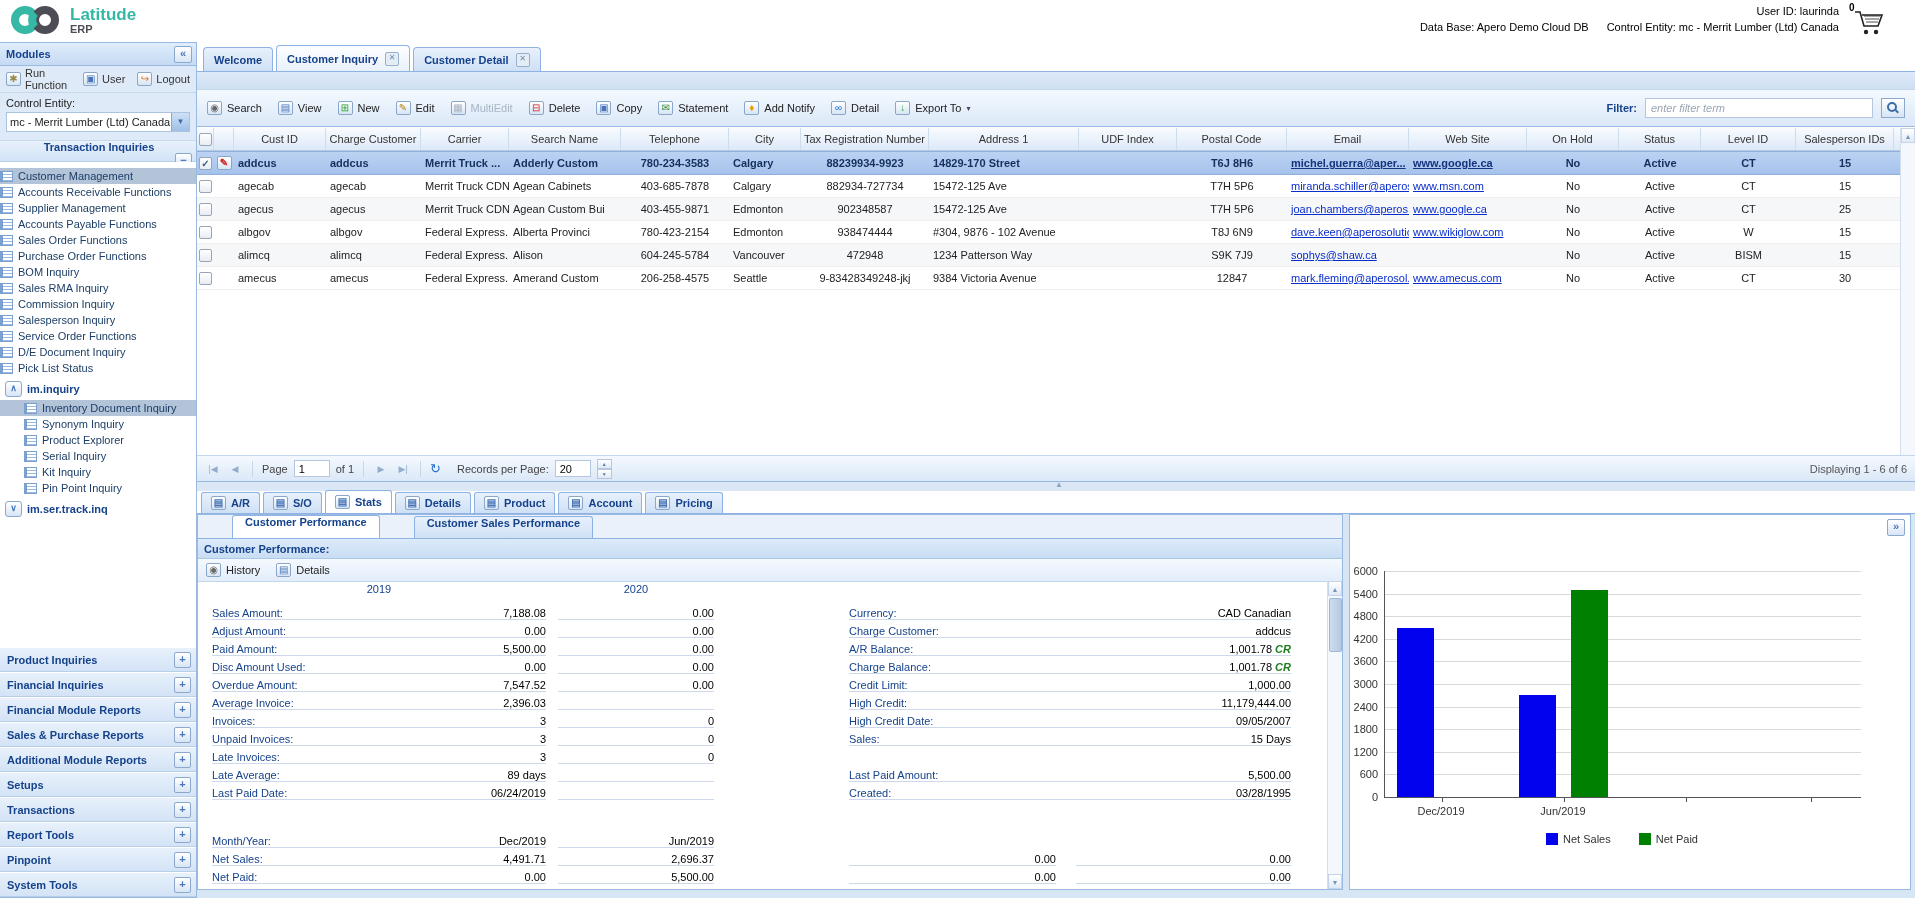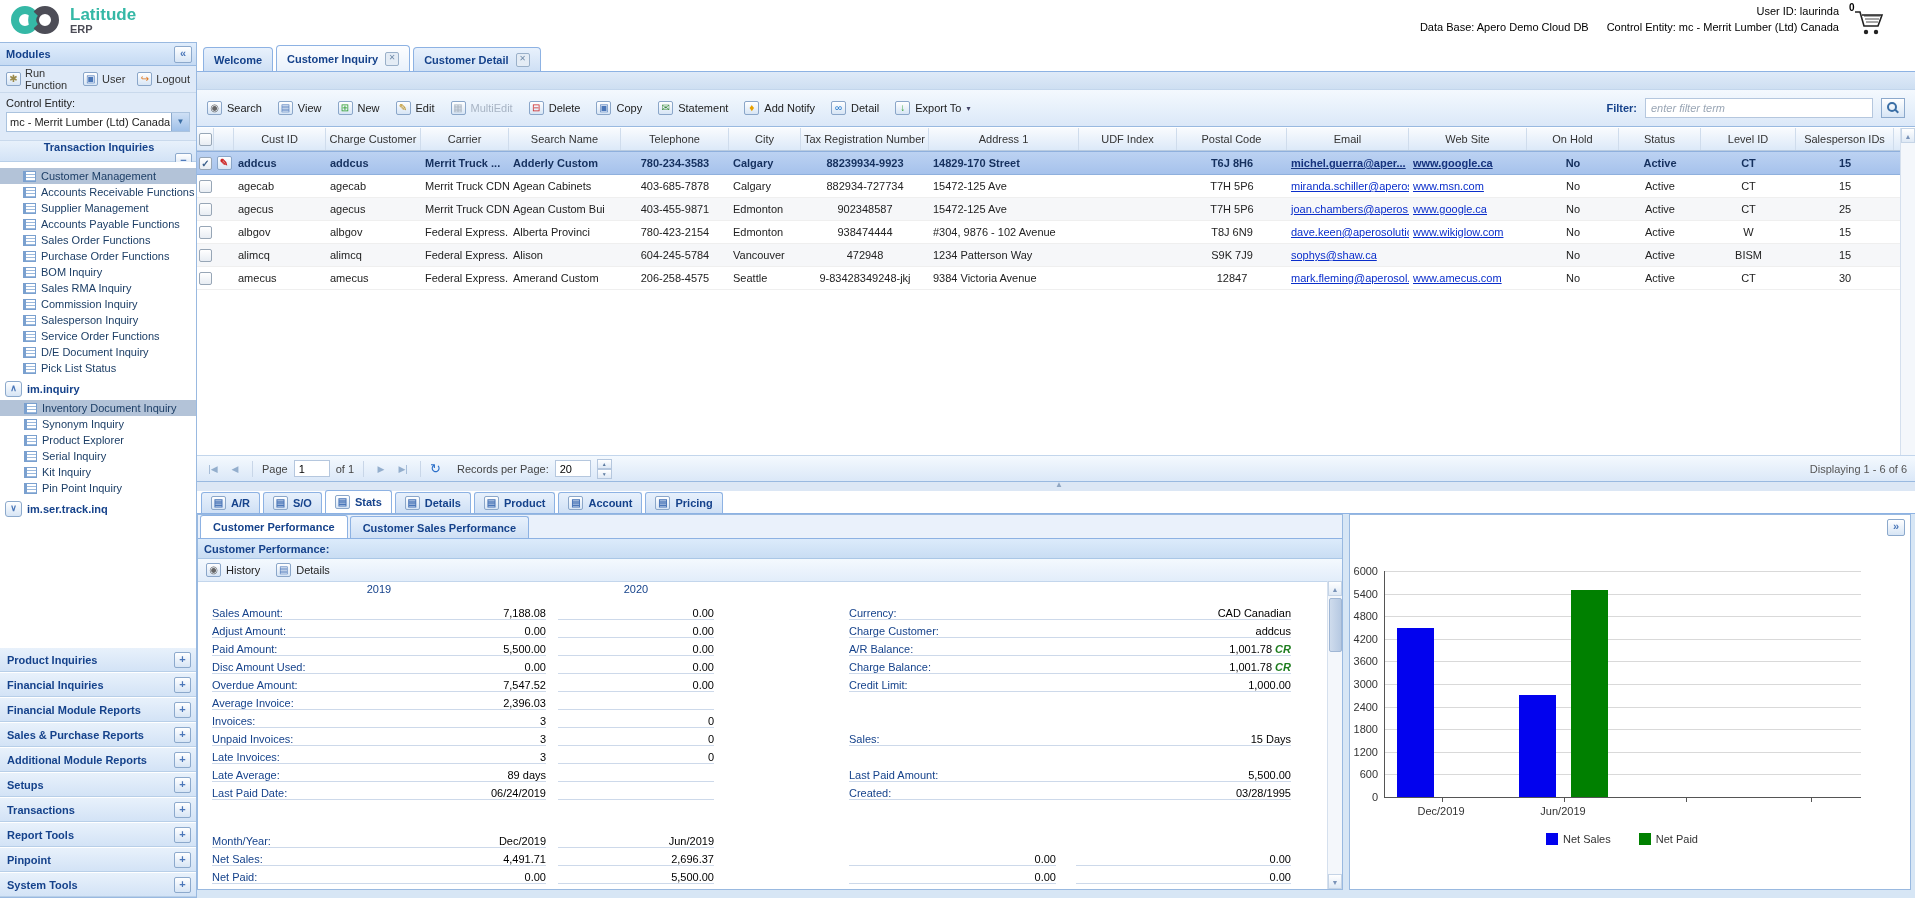--- a/index.html
+++ b/index.html
@@ -22,21 +22,21 @@
   .sb-tools{height:26px;background:#dfeaf8;border-bottom:1px solid #c9d9ec;display:flex;align-items:center;gap:12px;padding:0 6px;color:#333;}
   .sb-tbtn{display:flex;align-items:center;gap:4px;}
   .sb-ce{background:#dfeaf8;padding:4px 6px 8px 6px;border-bottom:1px solid #c9d9ec;}
   .sb-ce-label{color:#222;margin-bottom:3px;}
   .sb-ce-select{height:20px;background:#fff;border:1px solid #abc3de;display:flex;align-items:center;box-sizing:border-box;}
   .sb-ce-text{flex:1;padding:0 3px;white-space:nowrap;overflow:hidden;}
   .sb-ce-btn{width:17px;height:18px;background:linear-gradient(#cfe0f5,#9fc0e8);border-left:1px solid #8ca9cc;color:#3a6ea5;font-size:8px;text-align:center;line-height:18px;}
   .sb-sec-hdr{height:20px;background:linear-gradient(#e8f1fb,#d3e3f6);border-bottom:1px solid #b8cfe8;display:flex;align-items:center;padding:0 4px 0 6px;color:#15428b;font-weight:bold;flex-direction:column;}
   .sb-box{margin-left:auto;width:15px;height:14px;border:1px solid #8ca9cc;border-radius:2px;background:linear-gradient(#fff,#d7e5f5);color:#4a76b8;text-align:center;line-height:12px;font-weight:bold;}
   .sb-list{flex:1;overflow:hidden;padding-top:6px;background:#fff;}
-  .sb-item{height:16px;display:flex;align-items:center;gap:5px;padding-left:23px;color:#1c3e66;white-space:nowrap;}
+  .sb-item{height:16px;display:flex;align-items:center;gap:5px;padding-left:0;color:#1c3e66;white-space:nowrap;}
   .sb-item.sub{padding-left:24px;}
   .sb-item.sel{background:#b3c3d8;}
   .form-icon{width:13px;height:11px;border:1px solid #7aa0cf;box-sizing:border-box;background:repeating-linear-gradient(180deg,#fff 0 2px,#9bb9dd 2px 3px);border-left:3px solid #7aa0cf;flex:0 0 auto;}
   .sb-group{height:18px;display:flex;align-items:center;gap:5px;padding-left:5px;color:#15428b;font-weight:bold;margin-top:4px;margin-bottom:2px;}
   .chev{width:15px;height:14px;border:1px solid #8ca9cc;border-radius:3px;background:linear-gradient(#fff,#d7e5f5);color:#4a76b8;font-size:9px;text-align:center;line-height:13px;}
   .sb-bottom{margin-top:auto;}
   .sb-acc{height:23px;background:linear-gradient(#e8f1fb,#d3e3f6);border-top:1px solid #fff;border-bottom:1px solid #b8cfe8;display:flex;align-items:center;padding:0 5px 0 7px;color:#15428b;font-weight:bold;}
 
   
   #main{position:absolute;left:197px;top:42px;width:1718px;height:856px;background:#fff;}
@@ -88,21 +88,21 @@
   .splitter{position:absolute;left:0;top:440px;right:0;height:9px;background:#dce7f5;border-bottom:1px solid #b9cfe8;}
   .split-up{position:absolute;left:858px;top:-2px;font-size:8px;color:#8fa6c2;}
   .subtabs{position:absolute;left:0;top:449px;right:0;height:23px;display:flex;align-items:flex-end;gap:3px;padding-left:4px;border-bottom:1px solid #8db2e3;box-sizing:border-box;background:#fff;}
   .subtab{height:20px;padding:0 9px;border:1px solid #8db2e3;border-bottom:none;border-radius:3px 3px 0 0;background:linear-gradient(#e8f1fc,#cfe0f5);color:#15428b;font-weight:bold;display:flex;align-items:center;gap:5px;}
   .subtab.active{background:linear-gradient(#fdfeff,#ffffff);height:22px;}
 
   
   .bottom{position:absolute;left:0;top:472px;right:0;bottom:0;background:#d7e6f5;}
   .perf-pane{position:absolute;left:0;top:0;width:1146px;bottom:8px;border:1px solid #99b9e0;background:#fff;box-sizing:border-box;}
   .perf-tabs{height:23px;background:#eaf1fb;border-bottom:1px solid #8db2e3;display:flex;align-items:flex-end;gap:2px;padding-left:2px;}
-  .perf-tab{height:21px;padding:0 12px;border:1px solid #8db2e3;border-bottom:none;border-radius:3px 3px 0 0;background:linear-gradient(#e8f1fc,#cfe0f5);color:#15428b;font-weight:bold;display:flex;align-items:center;}
+  .perf-tab{height:21px;padding:0 12px;border:1px solid #8db2e3;border-bottom:none;border-radius:3px 3px 0 0;background:linear-gradient(#e8f1fc,#cfe0f5);color:#15428b;font-weight:bold;display:flex;margin-left:32px;}
   .perf-tab.active{background:#fff;height:22px;}
   .perf-hdr{height:19px;background:linear-gradient(#dcebfb,#c9ddf3);border-bottom:1px solid #aac7e6;color:#15428b;font-weight:bold;display:flex;align-items:center;padding:0 6px;}
   .perf-tools{height:22px;background:linear-gradient(#f4f9fe,#e2edfa);border-bottom:1px solid #c3d6ec;display:flex;align-items:center;gap:16px;padding:0 8px;}
   .perf-body{position:absolute;left:0;top:66px;right:14px;bottom:0;overflow:hidden;}
   .p-year{position:absolute;font-weight:normal;color:#15428b;text-align:center;}
   .prow{position:absolute;height:18px;}
   .pseg{position:absolute;border-bottom:1px solid #cdd9ea;height:16px;display:flex;justify-content:space-between;align-items:flex-end;box-sizing:border-box;}
   .pseg .p-lbl{color:#15428b;}
   .pseg .p-val{color:#000;}
   .pseg.right1{justify-content:flex-end;text-align:right;}
@@ -943,20 +943,32 @@
                 <span class="p-lbl">Charge Balance:</span>
                 <span><span class="p-val">1,001.78</span><span class="cr">CR</span></span>
               </div>
             </div>
             <div class="prow" style="left: 0px; top: 95px; width: 1100px;">
               <div class="pseg " style="left: 651px; width: 442px;">
                 <span class="p-lbl">Credit Limit:</span>
                 <span class="p-val">1,000.00</span>
               </div>
             </div>
+            <div class="prow" style="left: 0px; top: 113px; width: 1100px;">
+              <div class="pseg " style="left: 651px; width: 442px;">
+                <span class="p-lbl">High Credit:</span>
+                <span class="p-val">11,179,444.00</span>
+              </div>
+            </div>
+            <div class="prow" style="left: 0px; top: 131px; width: 1100px;">
+              <div class="pseg " style="left: 651px; width: 442px;">
+                <span class="p-lbl">High Credit Date:</span>
+                <span class="p-val">09/05/2007</span>
+              </div>
+            </div>
             <div class="prow" style="left: 0px; top: 149px; width: 1100px;">
               <div class="pseg " style="left: 651px; width: 442px;">
                 <span class="p-lbl">Sales:</span>
                 <span class="p-val">15 Days</span>
               </div>
             </div>
             <div class="prow" style="left: 0px; top: 185px; width: 1100px;">
               <div class="pseg " style="left: 651px; width: 442px;">
                 <span class="p-lbl">Last Paid Amount:</span>
                 <span class="p-val">5,500.00</span>

